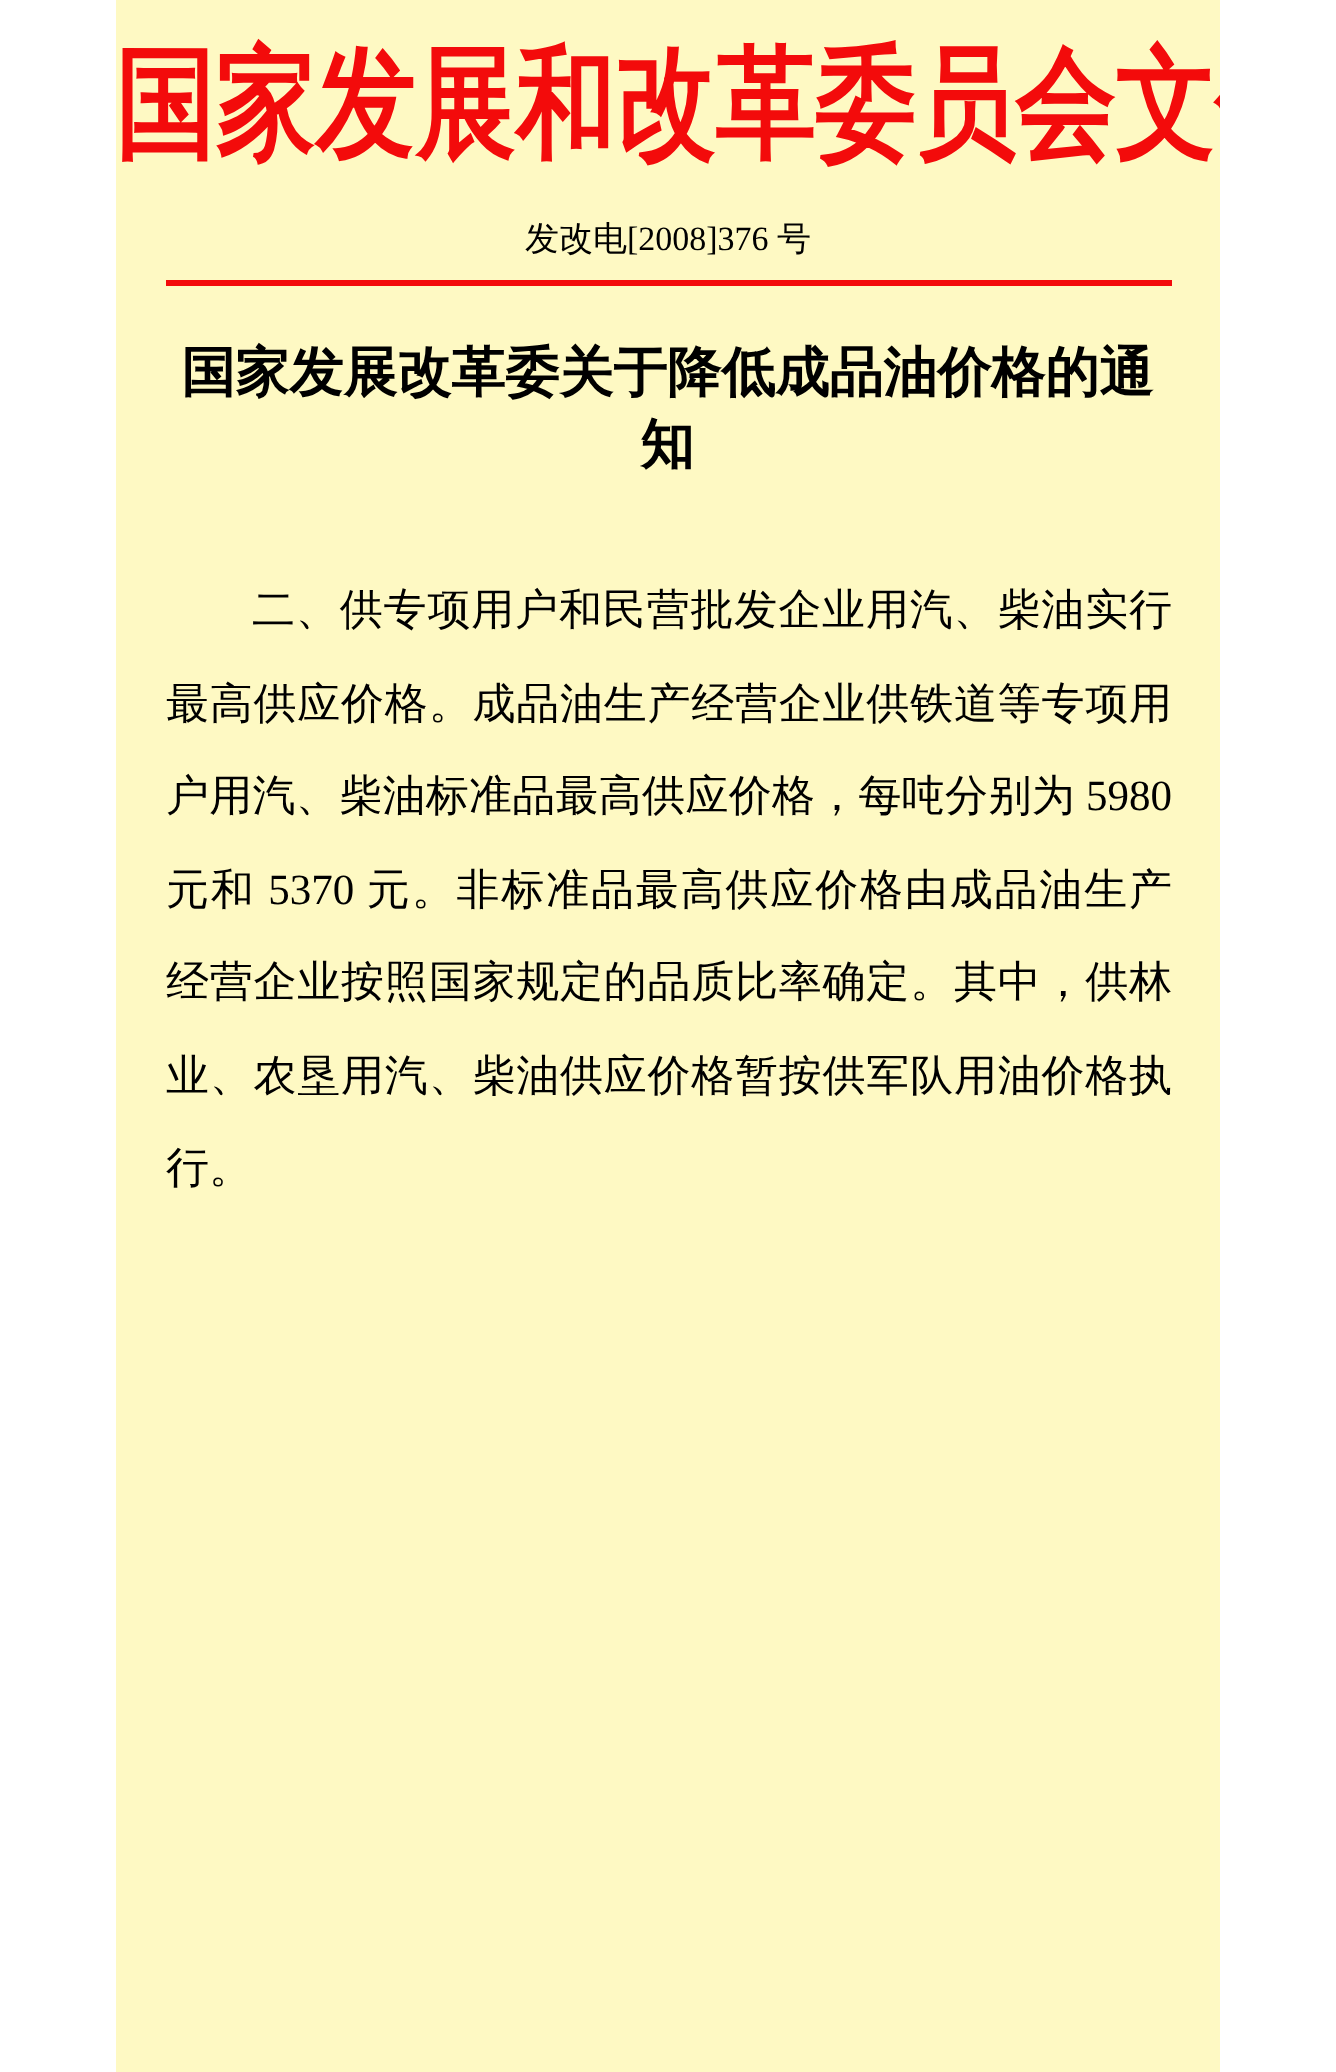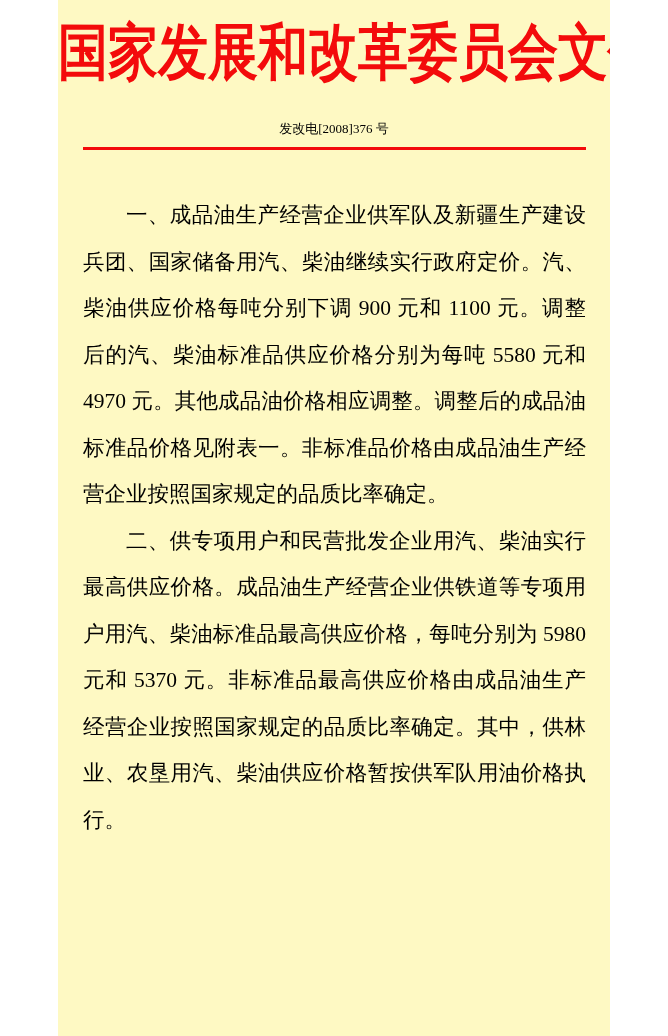--- a/index.html
+++ b/index.html
@@ -22,23 +22,23 @@
     text-align: center;
     font-size: 50px;
     font-weight: bold;
     color: #f30b0b;
     white-space: nowrap;
     transform: scaleY(1.22);
     transform-origin: center;
   }
 
   .doc-number {
-    margin-top: 28px;
+    margin-top: 16px;
     text-align: center;
-    font-size: 13px;
+    font-size: 17px;
     color: #000000;
   }
 
   .red-rule {
     height: 3px;
     background: #f30b0b;
     margin: 9px 24px 0 25px;
   }
 
   .title {
@@ -64,20 +64,20 @@
 <body>
 
 <div class="page">
 
   <div class="banner">国家发展和改革委员会文件</div>
 
   <div class="doc-number">发改电[2008]376 号</div>
 
   <div class="red-rule"></div>
 
+  <h1 class="title">国家发展改革委关于降低成品油价格的通知</h1>
 
   <div class="body-text">
-    <p>一、成品油生产经营企业供军队及新疆生产建设兵团、国家储备用汽、柴油继续实行政府定价。汽、柴油供应价格每吨分别下调 900 元和 1100 元。调整后的汽、柴油标准品供应价格分别为每吨 5580 元和 4970 元。其他成品油价格相应调整。调整后的成品油标准品价格见附表一。非标准品价格由成品油生产经营企业按照国家规定的品质比率确定。</p>
     <p>二、供专项用户和民营批发企业用汽、柴油实行最高供应价格。成品油生产经营企业供铁道等专项用户用汽、柴油标准品最高供应价格，每吨分别为 5980 元和 5370 元。非标准品最高供应价格由成品油生产经营企业按照国家规定的品质比率确定。其中，供林业、农垦用汽、柴油供应价格暂按供军队用油价格执行。</p>
 
   </div>
 
 </div>
 
 </body></html>

